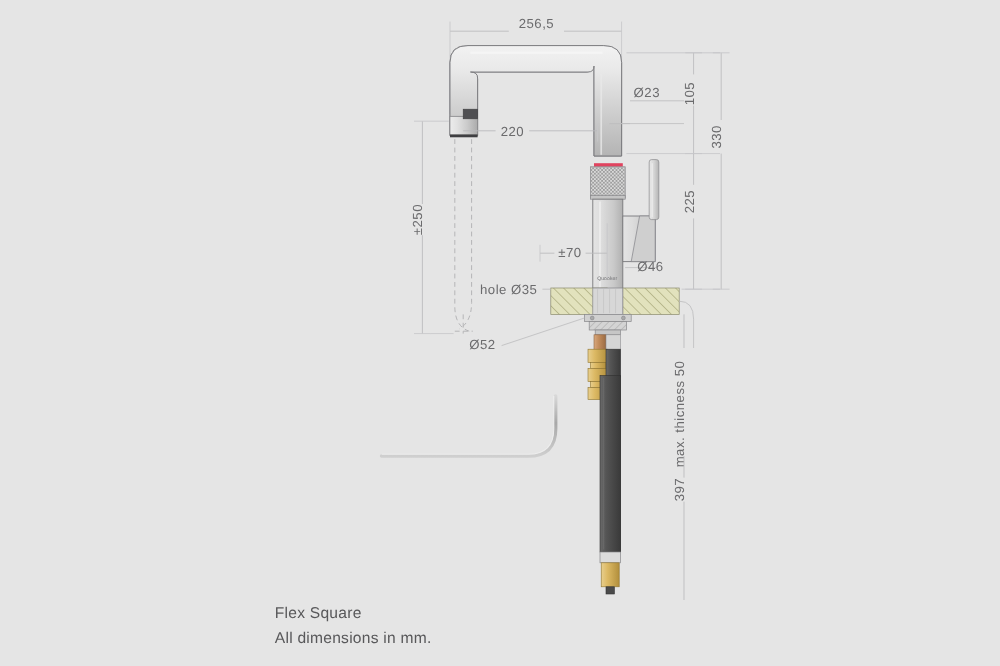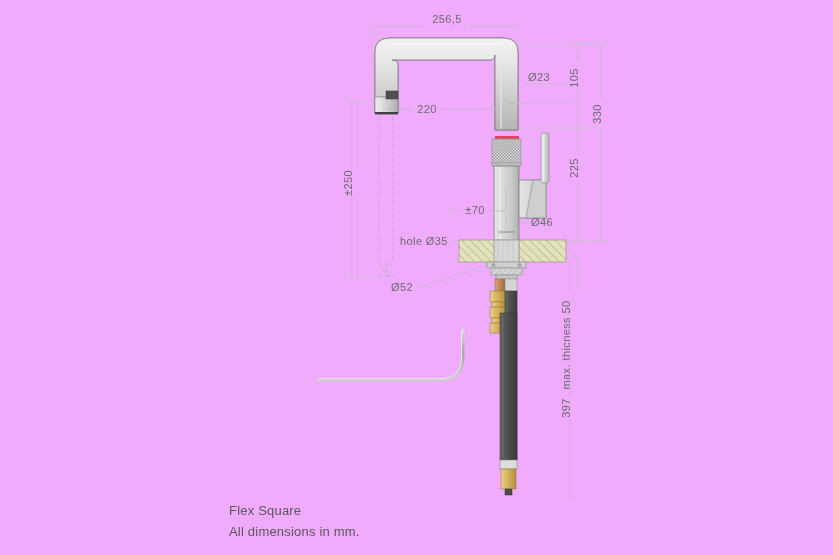--- a/index.html
+++ b/index.html
@@ -13,21 +13,21 @@
     height: 555px;
     overflow: hidden;
     font-family: "Liberation Sans", sans-serif;
     color: #58585a;
     position: relative;
   }
   #stage {
     position: relative;
     width: 833px;
     height: 555px;
-    background: #f0abfc;
+    background: #e5e5e5;
     text-align: center;
   }
   svg#drawing {
     position: absolute;
     left: 0;
     top: 0;
     width: 833px;
     height: 555px;
     display: block;
   }

